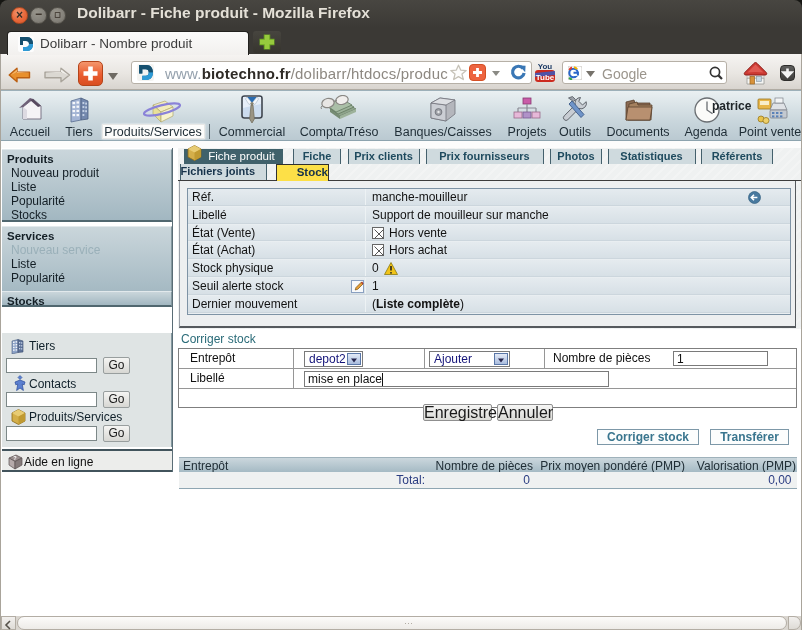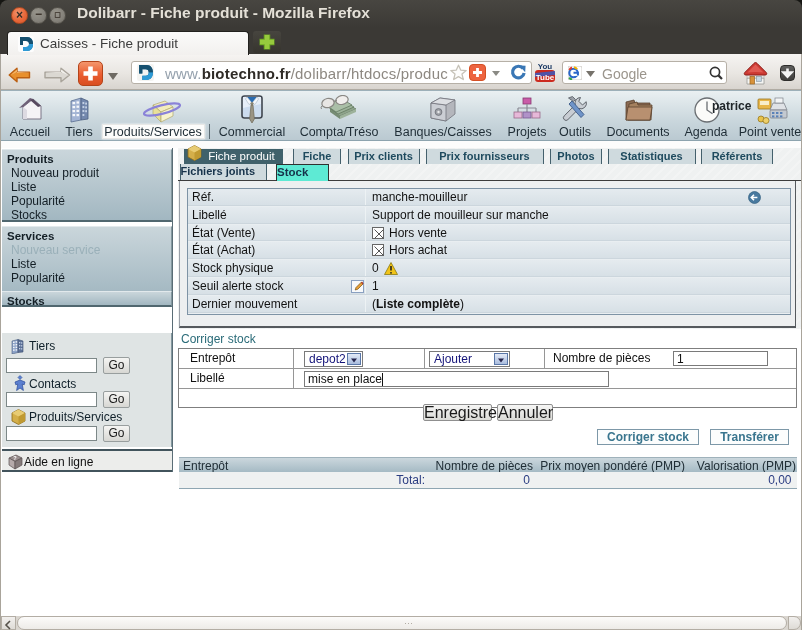--- a/index.html
+++ b/index.html
@@ -50,21 +50,21 @@
 #aide { position:absolute; left:2px; top:301px; width:171px; height:23px; background:#ecedeb; border-top:2px solid #42545c; border-bottom:2px solid #42545c; }
 #sbedge { position:absolute; left:172px; top:0px; width:1px; height:324px; background:#5a6d76; }
 
 
 #content { left:178px; top:148px; width:624px; height:468px; background:#fff; }
 #topstrip { position:absolute; left:0; top:0; width:624px; height:181px; background:#eff1f1; }
 #topstrip:before { content:""; position:absolute; inset:0; background:repeating-linear-gradient(135deg, rgba(255,255,255,.24) 0 2px, rgba(0,0,0,0) 2px 7px); }
 .tab1 { position:absolute; top:1px; height:15px; background:#cfdade; color:#1e4a5e; font-size:11px; font-weight:bold; text-align:center; line-height:14px; border-left:1px solid #44606c; border-right:1px solid #44606c; }
 #tab1-active { position:absolute; left:6px; top:1px; width:99px; height:15px; background:#40616b; color:#fefefe; font-size:11.5px; text-align:center; line-height:14px; padding-left:16px; }
 .tab2 { position:absolute; top:16px; height:16px; background:#cfdade; color:#16324a; font-size:11px; font-weight:bold; text-align:left; line-height:15px; border-left:1px solid #44606c; border-right:1px solid #44606c; }
-#tab2-active { position:absolute; left:98px; top:16px; width:53px; height:17px; background:#5eead4; color:#16324a; font-size:11.5px; font-weight:bold; text-align:left; line-height:15px; border:1px solid #30302f; border-bottom:none; z-index:2; }
+#tab2-active { position:absolute; left:98px; top:16px; width:53px; height:17px; background:#fde047; color:#16324a; font-size:11.5px; font-weight:bold; text-align:right; line-height:15px; border:1px solid #30302f; border-bottom:none; z-index:2; }
 #tabline { position:absolute; left:0; top:32px; width:624px; height:1px; background:#3c3c3c; }
 
 #tabbox { position:absolute; left:0.5px; top:33px; width:617px; height:147px; background:#edeff0; border-left:1px solid #9aa0a8; border-right:1px solid #55595d; border-bottom:2px solid #55595d; }
 #maintable { position:absolute; left:9px; top:40px; width:604px; height:126.6px; background:#e9eef1; border:1px solid #7e93a5; }
 .mrow { position:absolute; left:0; width:602px; height:16.8px; background:linear-gradient(#e5ebef,#d7e0e6); border-bottom:1px solid #ccd6dd; font-size:12px; color:#131313; }
 .mrow .lab { position:absolute; left:4px; top:1px; }
 .mrow .val { position:absolute; left:184px; top:1px; }
 .colsep { position:absolute; left:177px; top:0; width:1px; height:16px; background:#edf2f4; }
 .chkx { position:absolute; left:184px; top:2px; width:12px; height:12px; background:#fdfdfd; border:1px solid #666; }
 .chkx svg { position:absolute; left:0; top:0; }
@@ -104,21 +104,21 @@
     <div id="wintitle">Dolibarr - Fiche produit - Mozilla Firefox</div>
   </div>
   <div id="tabbar" class="abs">
     <div id="ff-tab">
       <svg style="position:absolute;left:10px;top:4px;" width="16" height="16" viewBox="0 0 16 16">
           <rect x="0" y="0" width="16" height="16" rx="2" fill="#fdfdfd"></rect>
           <path d="M2 1 L9 1 C13 1 15 4 15 8 C15 12 13 15 9 15 L5 15 L5 11 L8 11 C10 11 11 10 11 8 C11 6 10 5 8 5 L5 5 L5 9 L2 9 Z" fill="#1d6a96"></path>
           <path d="M2 1 L9 1 C13 1 15 4 15 8 L11 8 C11 6 10 5 8 5 L5 5 L5 9 L2 9 Z" fill="#16506f"></path>
           <path d="M5 11 L8 11 C10 11 11 10 11 8 L15 8 C15 12 13 15 9 15 L5 15 Z" fill="#2e9bd6"></path>
         </svg>
-      <div class="txt">Caisses - Fiche produit</div>
+      <div class="txt">Dolibarr - Nombre produit</div>
     </div>
     <div id="newtab"><svg width="28" height="22" viewBox="0 0 28 22">
           <path d="M14 3.5 v15 M6.5 11 h15" stroke="#6da524" stroke-width="6.5"></path>
           <path d="M14 4 v14 M7 11 h14" stroke="#97ca3d" stroke-width="4.5"></path>
         </svg></div>
   </div>
   <div id="navbar" class="abs">
     <svg style="position:absolute;left:7px;top:12px;" width="25" height="18" viewBox="0 0 25 18">
         <path d="M10 2.2 L2.2 9 L10 15.8 L10 11.8 L22.5 11.8 L22.5 6.2 L10 6.2 Z" fill="#e8902e" stroke="#bb5f12" stroke-width="1.4" stroke-linejoin="round"></path>
         <path d="M10 3.5 L3.8 9 L10 6 L21.8 6.8 L21.8 7 L10 7 Z" fill="#f4b469"></path>

